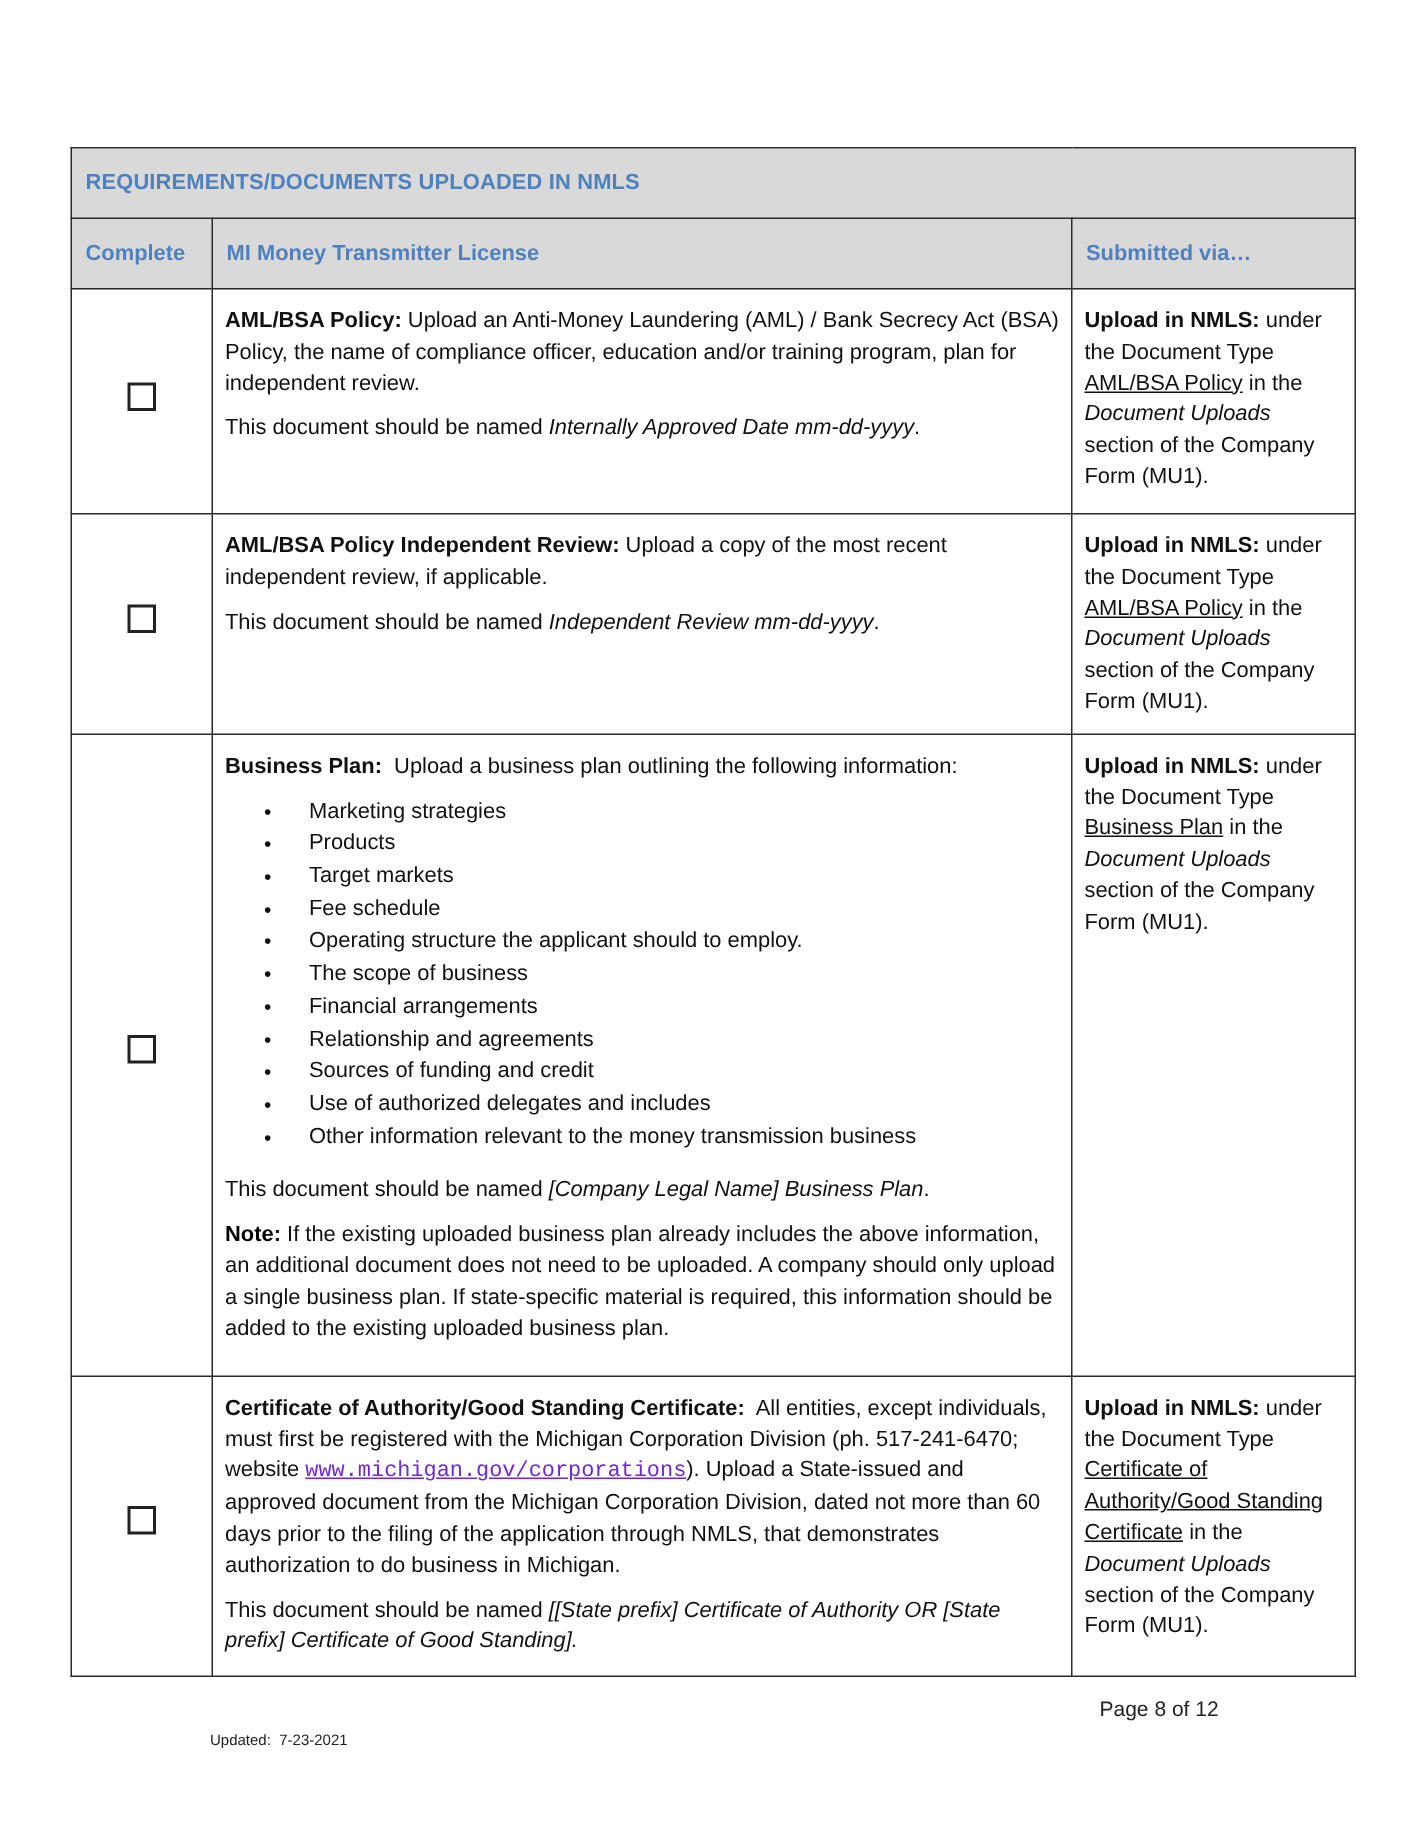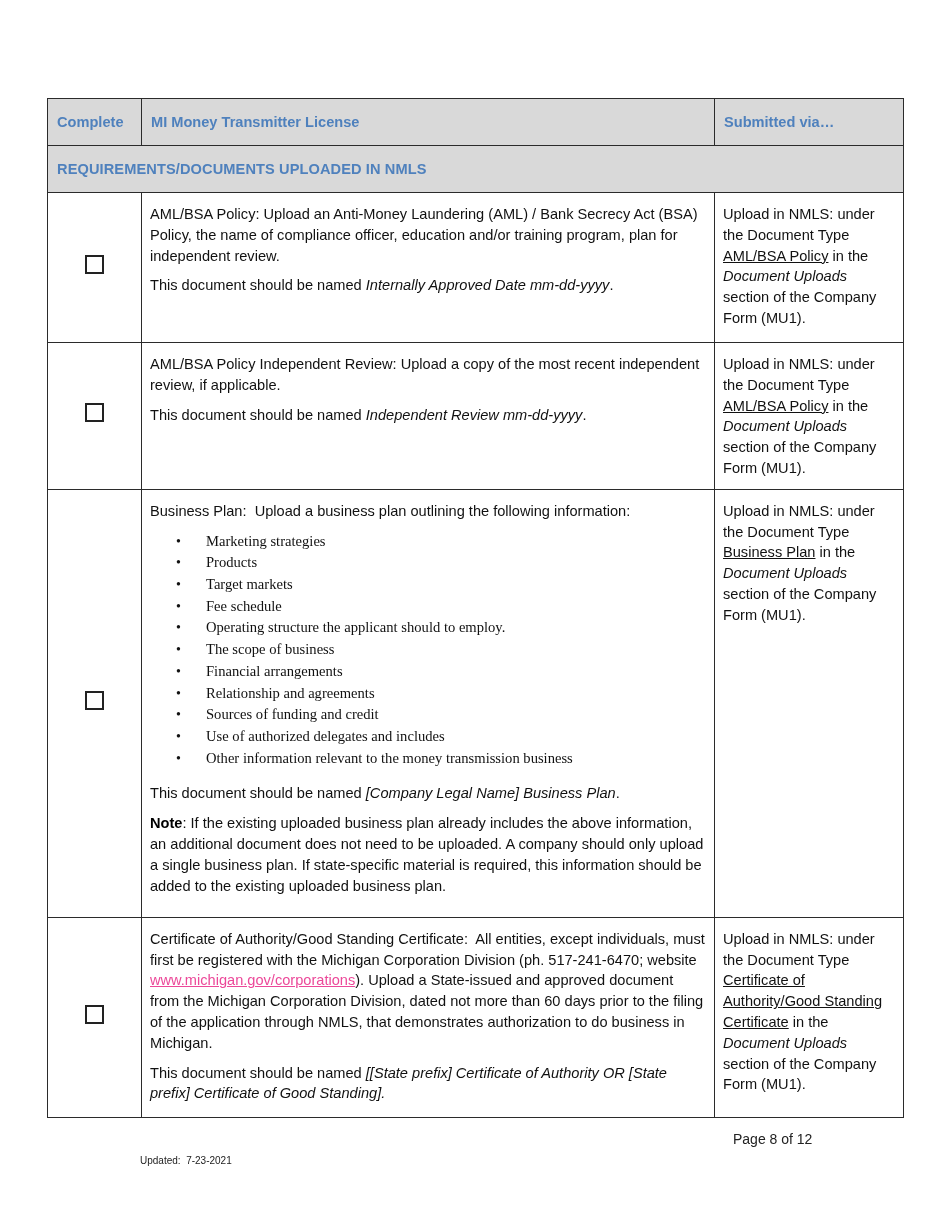--- a/index.html
+++ b/index.html
@@ -13,49 +13,49 @@
                 color:#4f81bd; font-weight:bold; font-size:15.5px; letter-spacing:0.1px; }
   .hdr { background:#d9d9d9; height:46px; padding:0 9px; vertical-align:middle !important;
          color:#4f81bd; font-weight:bold; font-size:15.5px; }
   .cb-cell { text-align:center; vertical-align:middle !important; padding:0; }
   .checkbox { display:inline-block; width:19px; height:19px; border:2px solid #222;
               box-sizing:border-box; background:#fff; cursor:pointer; }
   .desc { padding:11px 8px 10px 8px; }
   .via { padding:11px 8px 10px 8px; }
   p { margin:0 0 9px 0; }
   p:last-child { margin-bottom:0; }
-  b { font-weight:normal; }
+  b { font-weight:bold; }
   .u { text-decoration:underline; }
   .i { font-style:italic; }
   ul.bul { margin:3px 0 14px 0; padding:0 0 0 56px; list-style:none; }
-  ul.bul li { position:relative; line-height:21.7px;font-family:Liberation Serif, serif; }
+  ul.bul li { position:relative; line-height:21.7px; }
   ul.bul li::before { content:"\2022"; position:absolute; left:-30px; top:0; font-size:14px; }
   .note { color:#000000; font-weight:bold; }
-  a.link { color:#ec4899; text-decoration:underline; }
+  a.link { color:#6d28d9; text-decoration:underline;font-family:Liberation Mono, monospace; }
   .footer-left { position:absolute; left:140px; top:1155px; font-size:10px; color:#222; }
   .footer-right { position:absolute; left:733px; top:1131px; font-size:14px; color:#222; }
 </style>
 </head>
 <body>
 
 <div class="page">
   <table class="req">
     <colgroup>
       <col style="width:94px">
       <col style="width:573px">
       <col style="width:189px">
     </colgroup>
     <tbody>
         <tr>
+      <td colspan="3" class="title-cell">REQUIREMENTS/DOCUMENTS UPLOADED IN NMLS</td>
+    </tr>
+    <tr>
       <td class="hdr">Complete</td>
       <td class="hdr">MI Money Transmitter License</td>
       <td class="hdr">Submitted via…</td>
-    </tr>
-    <tr>
-      <td colspan="3" class="title-cell">REQUIREMENTS/DOCUMENTS UPLOADED IN NMLS</td>
     </tr>
 
     <tr style="height:150px">
       <td class="cb-cell">
         <span class="checkbox"></span>
       </td>
       <td class="desc">
         <p><b>AML/BSA Policy:</b><span> Upload an Anti-Money Laundering (AML) / Bank Secrecy Act (BSA) Policy, the name of compliance officer, education and/or training program, plan for independent review.</span></p>
         <p><span>This document should be named </span><span class="i">Internally Approved Date mm-dd-yyyy</span><span>.</span></p>
       </td>

